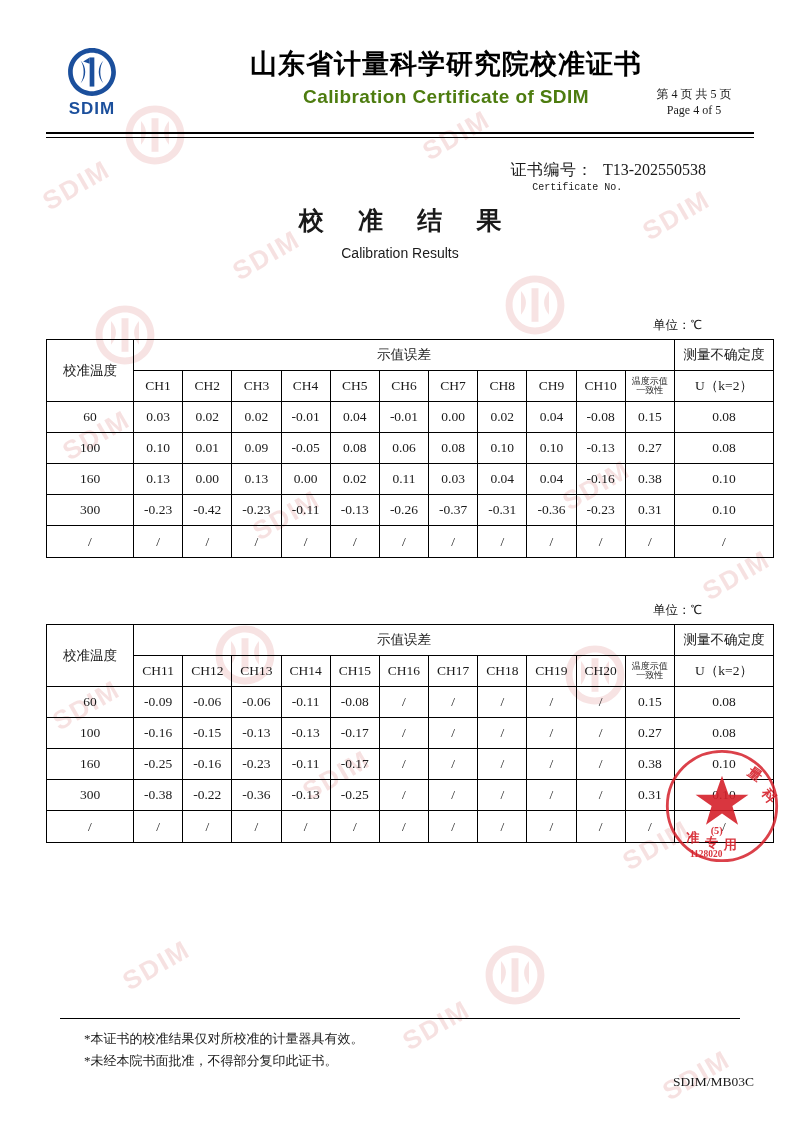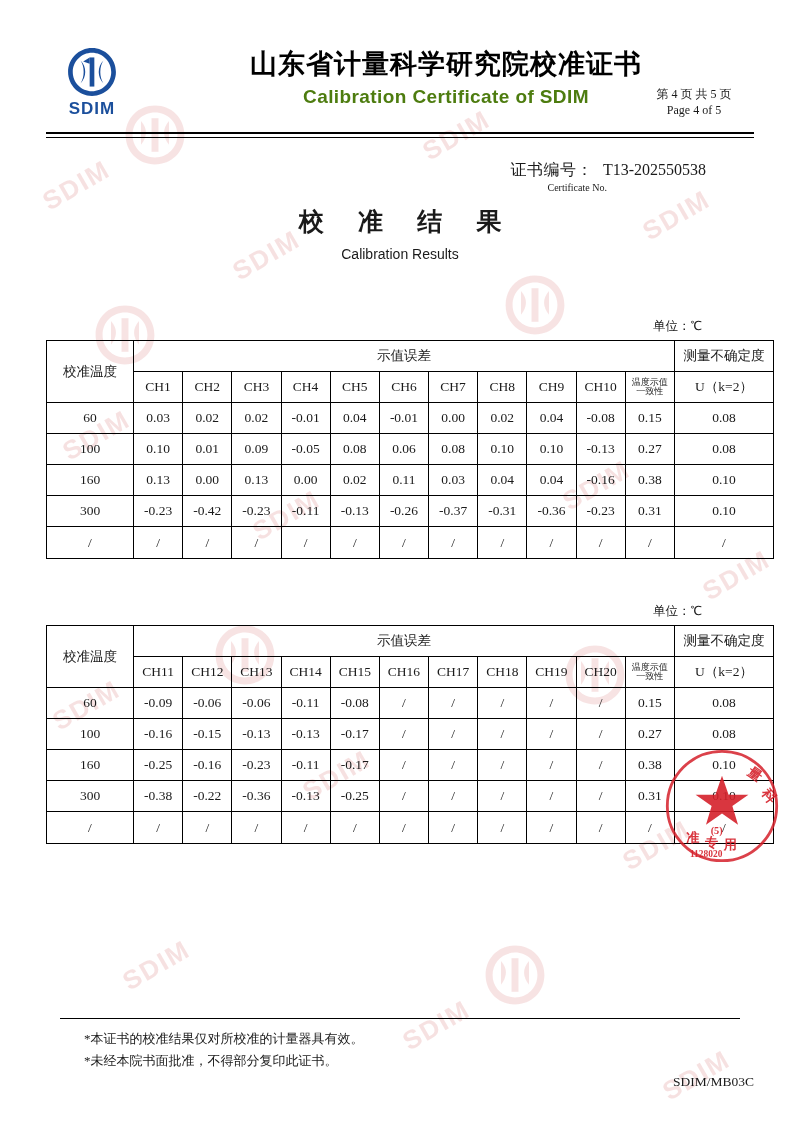--- a/index.html
+++ b/index.html
@@ -126,21 +126,21 @@
     display: inline-block;
     text-align: center;
   }
   .cert-main {
     font-size: 16px;
     white-space: nowrap;
   }
   .cert-main .cert-label { letter-spacing: 0.5px; }
   .cert-main .cert-value { margin-left: 10px; }
   .cert-sub {
-    font-family: Liberation Serif, serif;
+    font-family: Liberation Mono, monospace;
     font-size: 10px;
     margin-top: 1px;
     margin-right: 62px;
   }
 
   
   .results-head {
     text-align: center;
     margin-top: 10px;
   }

